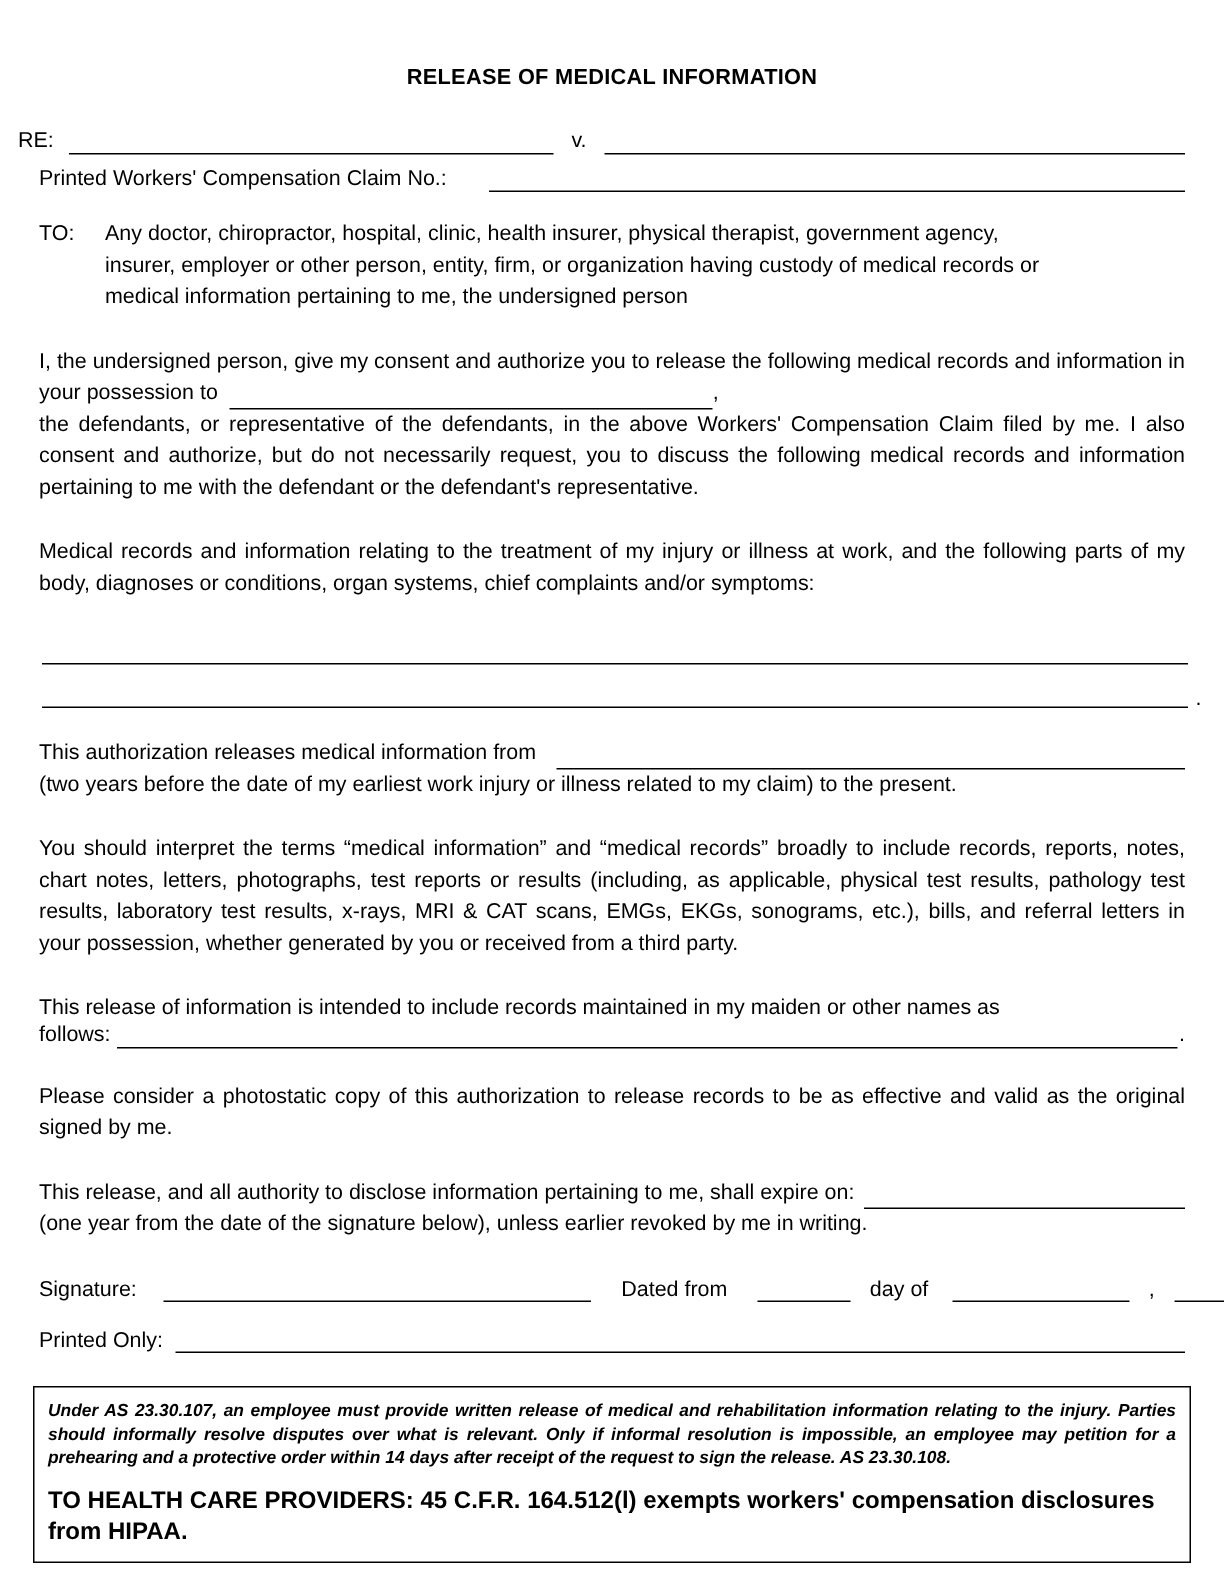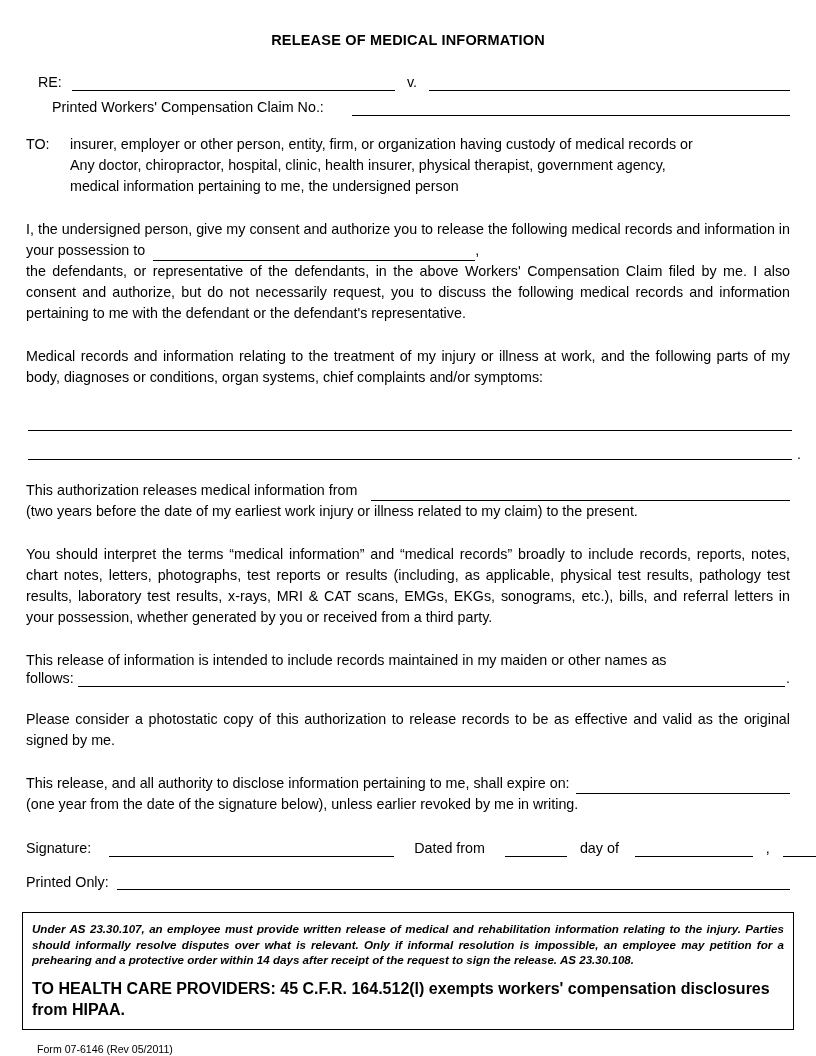--- a/index.html
+++ b/index.html
@@ -22,28 +22,28 @@
     padding: 0;
     box-sizing: border-box;
   }
 
   
   .title {
     text-align: center;
     font-size: 14.5px;
     font-weight: bold;
     letter-spacing: 0.2px;
-    padding-top: 32px;
+    padding-top: 44px;
     line-height: 1.2;
   }
 
   
   .re-block {
     margin-top: 26px;
-    margin-left: 38px;
+    margin-left: 12px;
     margin-right: 26px;
     font-size: 14.3px;
   }
   .re-row1 {
     display: flex;
     align-items: flex-end;
   }
   .re-label {
     width: 34px;
     flex: none;
@@ -195,21 +195,21 @@
     margin-left: 6px;
   }
 
   
   .sig-row {
     margin-top: 26px;
     margin-left: 26px;
     margin-right: 26px;
     font-size: 14.3px;
     display: flex;
-    align-items: flex-end;
+    align-items: flex-start;
     gap: 10px;
   }
   .sig-row .lbl { flex: none; line-height: 1.1; }
   .sig-line {
     width: 285px;
     flex: none;
     border-bottom: 1px solid #000;
     height: 14px;
     margin-left: 8px;
     margin-right: 10px;
@@ -306,22 +306,22 @@
     <div class="re-row2">
       <span class="claim-label">Printed Workers' Compensation Claim No.:</span>
       <span class="claim-gap"></span>
       <span class="rule claim-line"></span>
     </div>
   </div>
 
   <div class="to-block">
     <div class="to-label">TO:</div>
     <div class="to-text">
+      <div>Any doctor, chiropractor, hospital, clinic, health insurer, physical therapist, government agency,</div>
       <div>insurer, employer or other person, entity, firm, or organization having custody of medical records or</div>
-      <div>Any doctor, chiropractor, hospital, clinic, health insurer, physical therapist, government agency,</div>
       <div class="last">medical information pertaining to me, the undersigned person</div>
     </div>
   </div>
 
   <div class="para">
     <span>I, the undersigned person, give my consent and authorize you to release the following medical records and information in your possession to</span>
     <span class="inline-rule" style="width:322px;margin-left:4px;"></span><span>,</span>
   </div>
   <div class="para para-tight">the defendants, or representative of the defendants, in the above Workers' Compensation Claim filed by me. I also consent and authorize, but do not necessarily request, you to discuss the following medical records and information pertaining to me with the defendant or the defendant's representative.</div>
 

